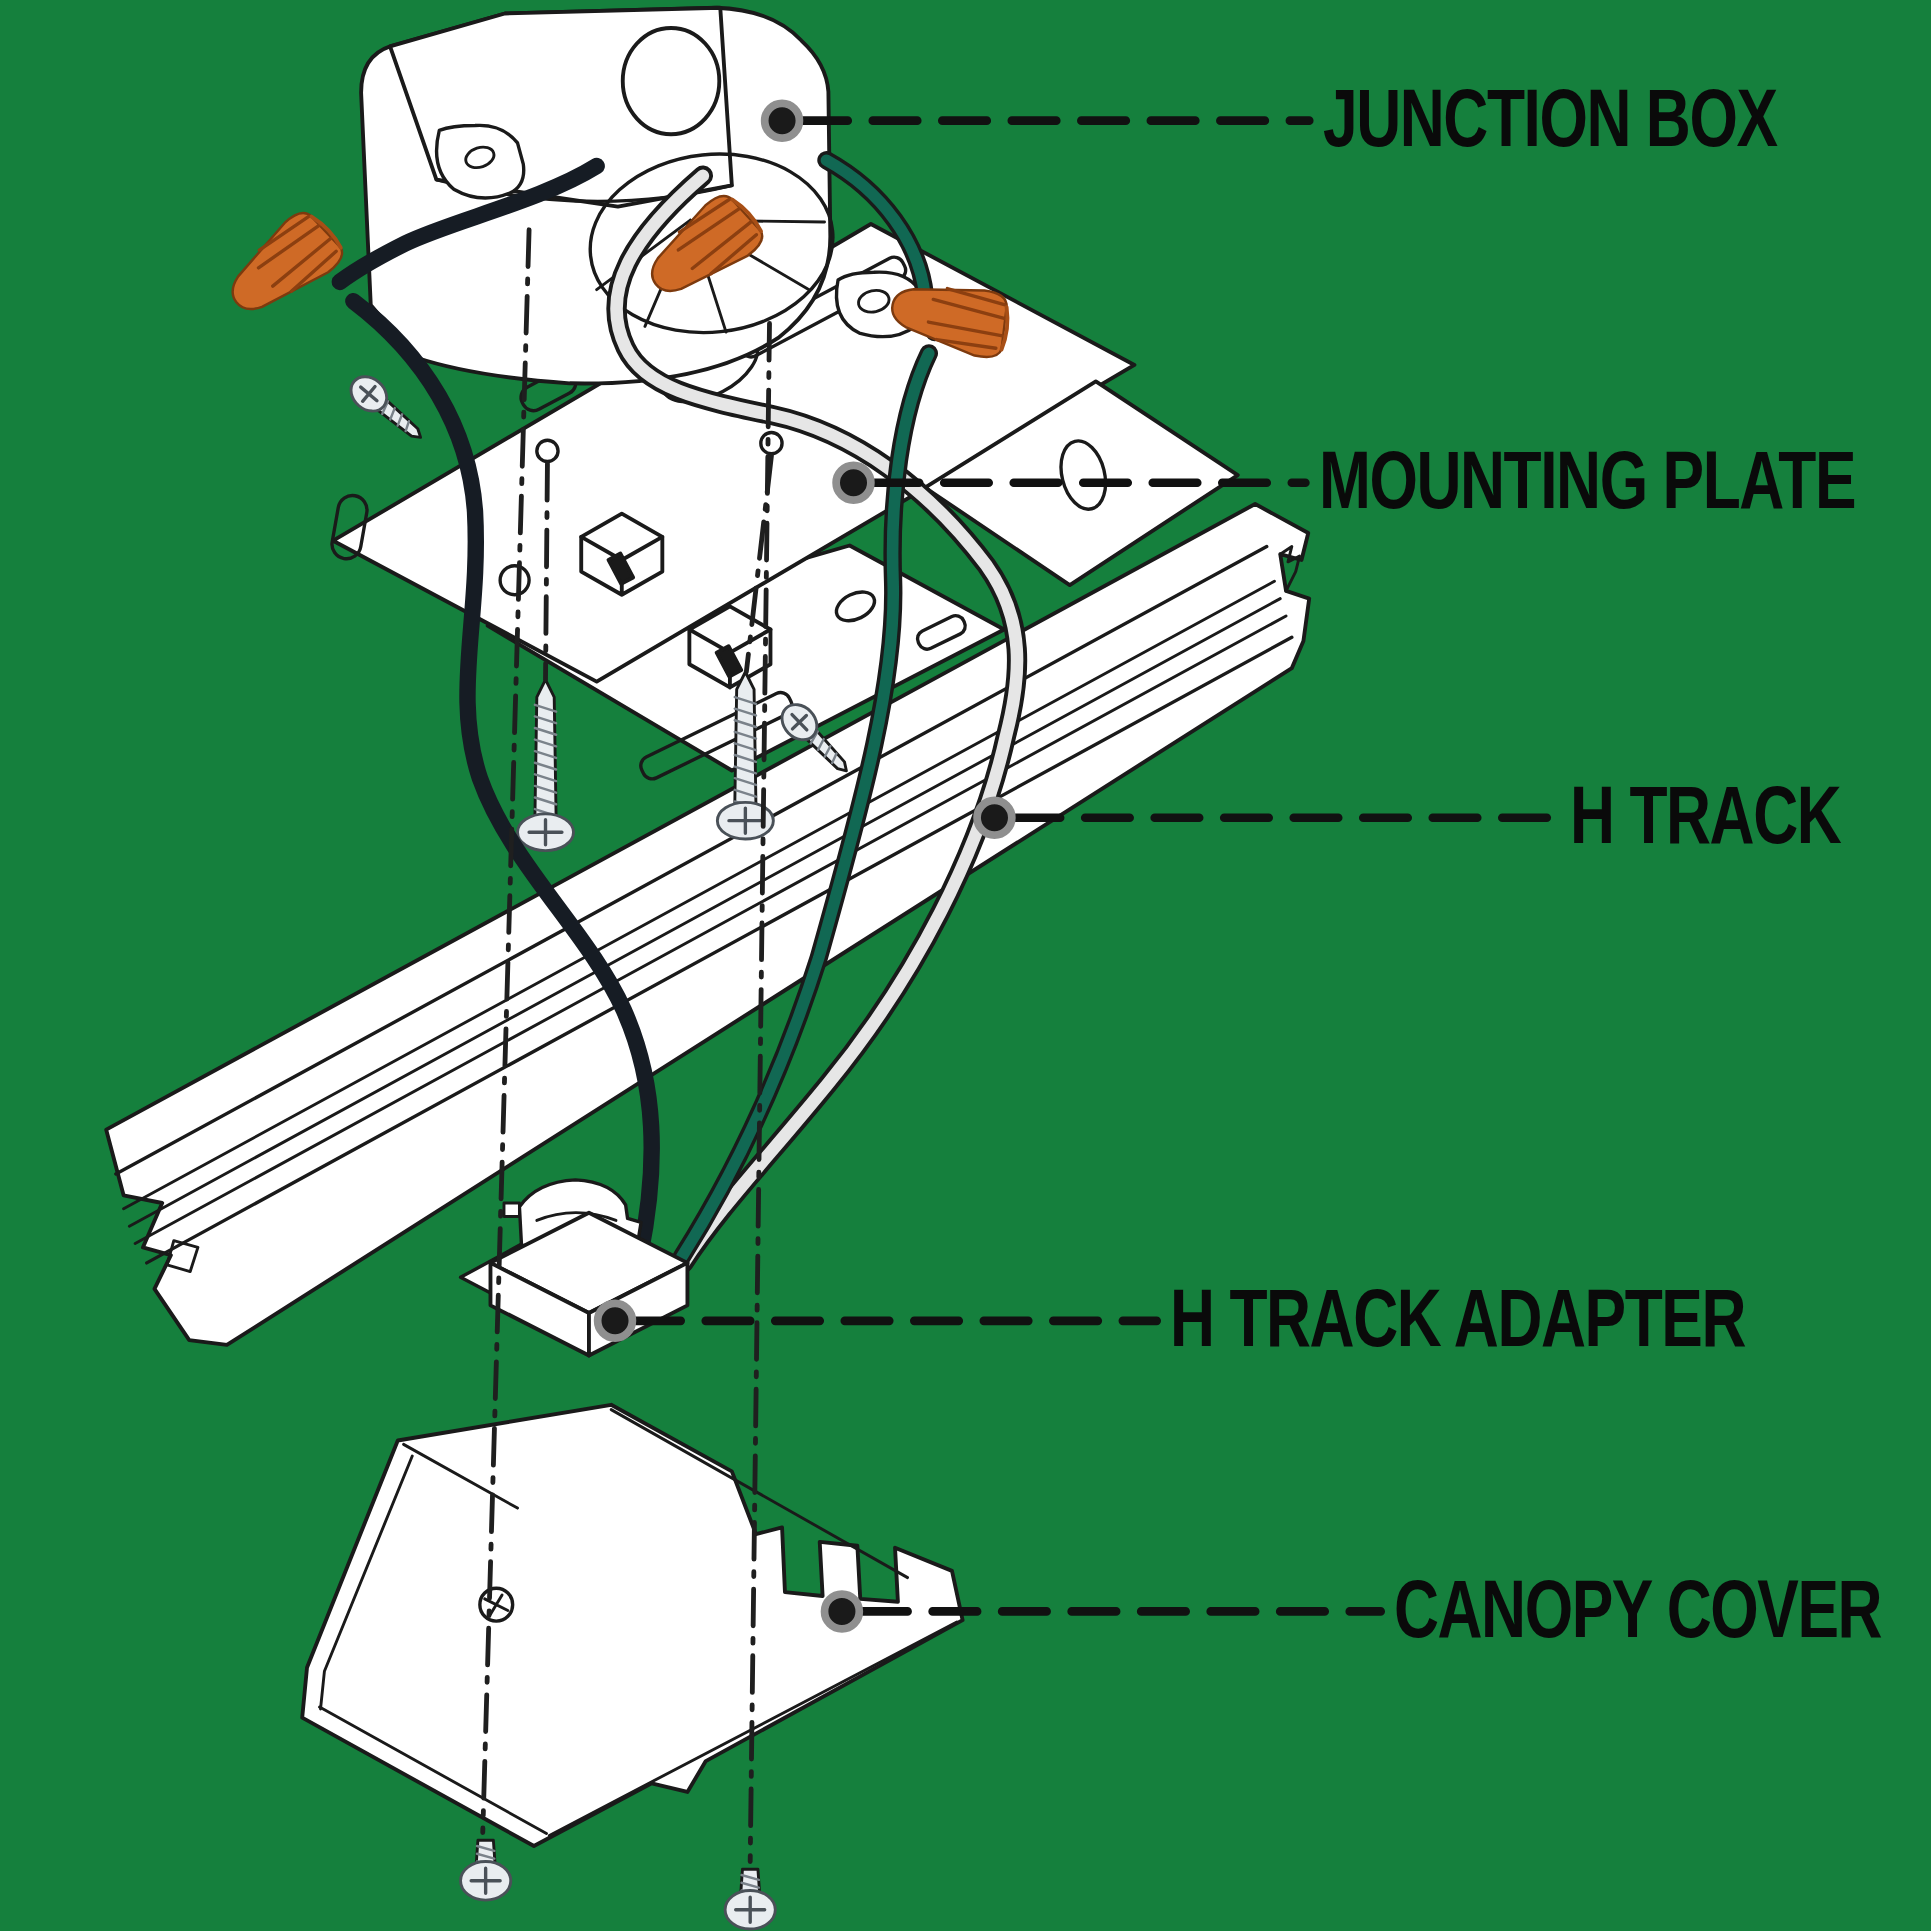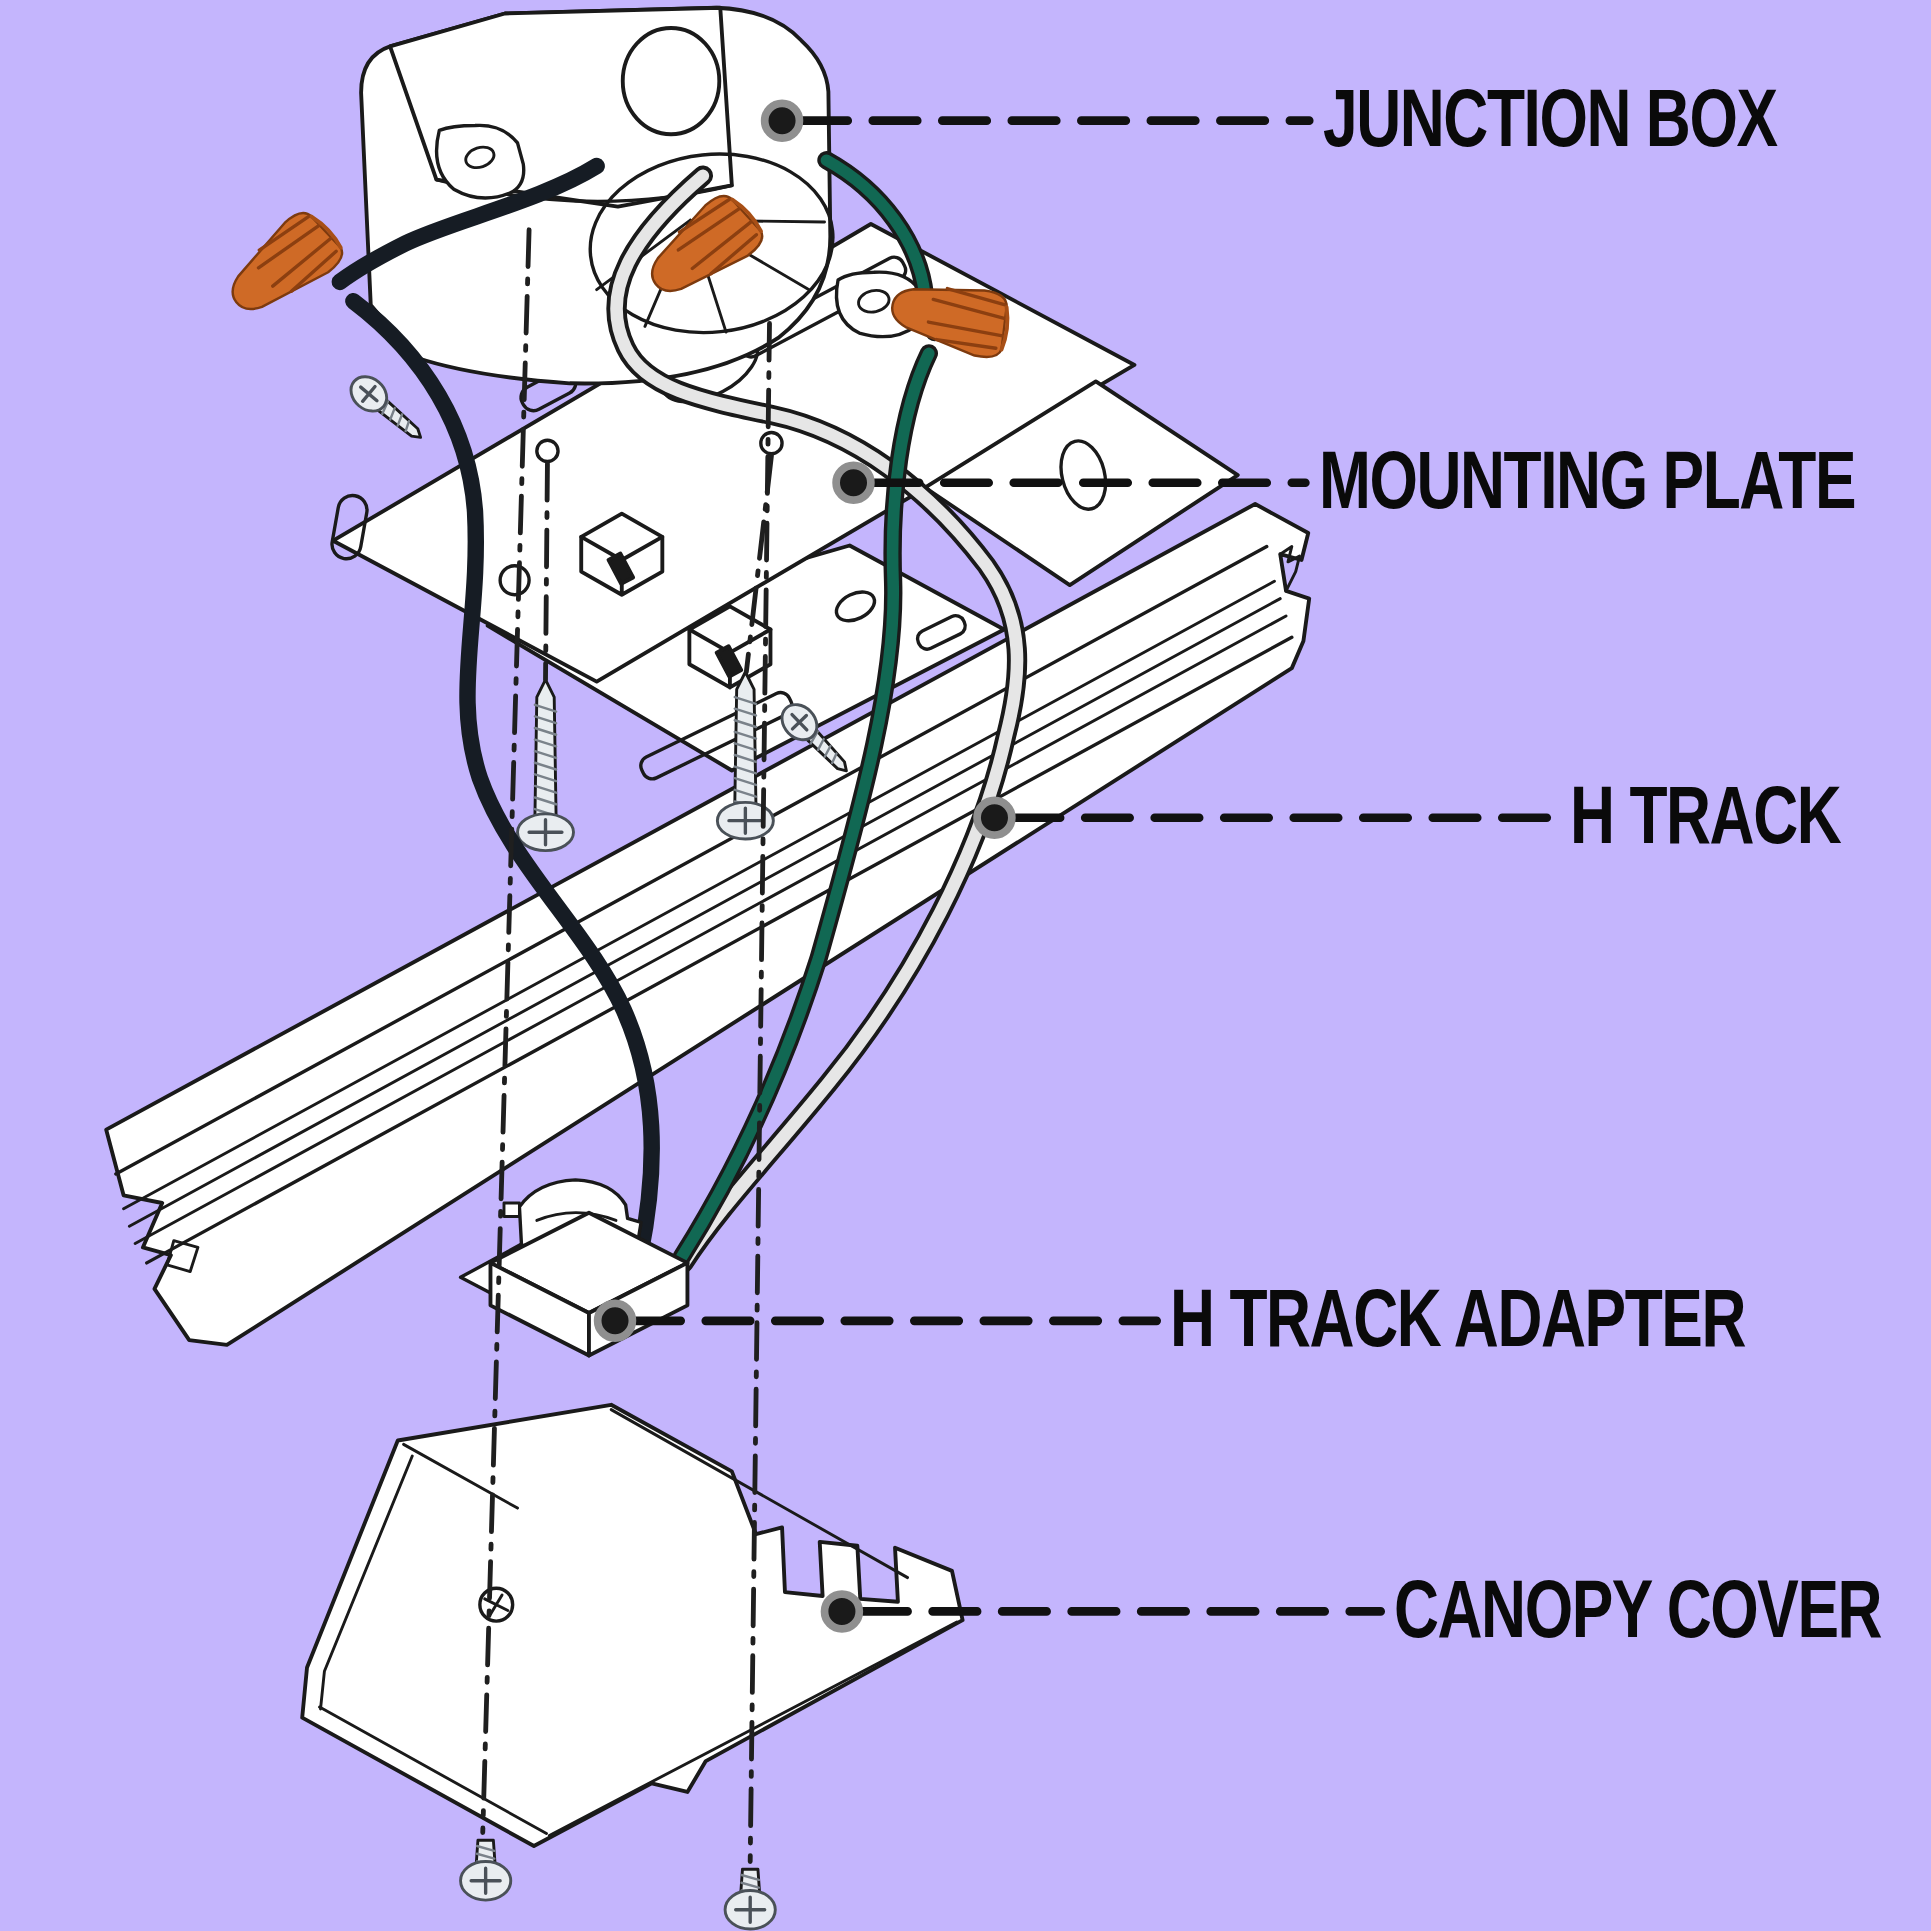--- a/index.html
+++ b/index.html
@@ -1,16 +1,16 @@
 <!DOCTYPE html>
 <html><head>
 <meta charset="utf-8">
 <style>
   html,body{margin:0;padding:0;background:#ffffff;}
-  .stage{position:relative;width:1931px;height:1931px;background:#c4b5fd;overflow:hidden;
+  .stage{position:relative;width:1931px;height:1931px;background:#15803d;overflow:hidden;
          font-family:"Liberation Sans",sans-serif;}
   .stage svg{position:absolute;left:0;top:0;}
   .part-label{position:absolute;font-weight:700;font-size:82px;line-height:82px;
               color:#0a0a0a;white-space:nowrap;letter-spacing:-1.9px;
               transform:scaleX(0.76);transform-origin:left center;}
 </style>
 </head>
 <body>
 
 <div class="stage">

